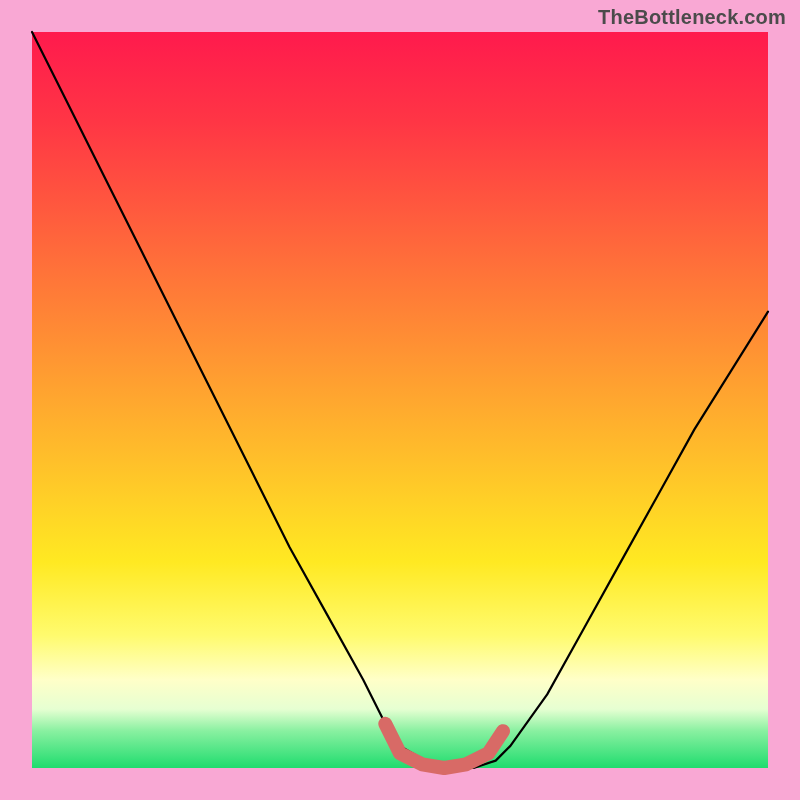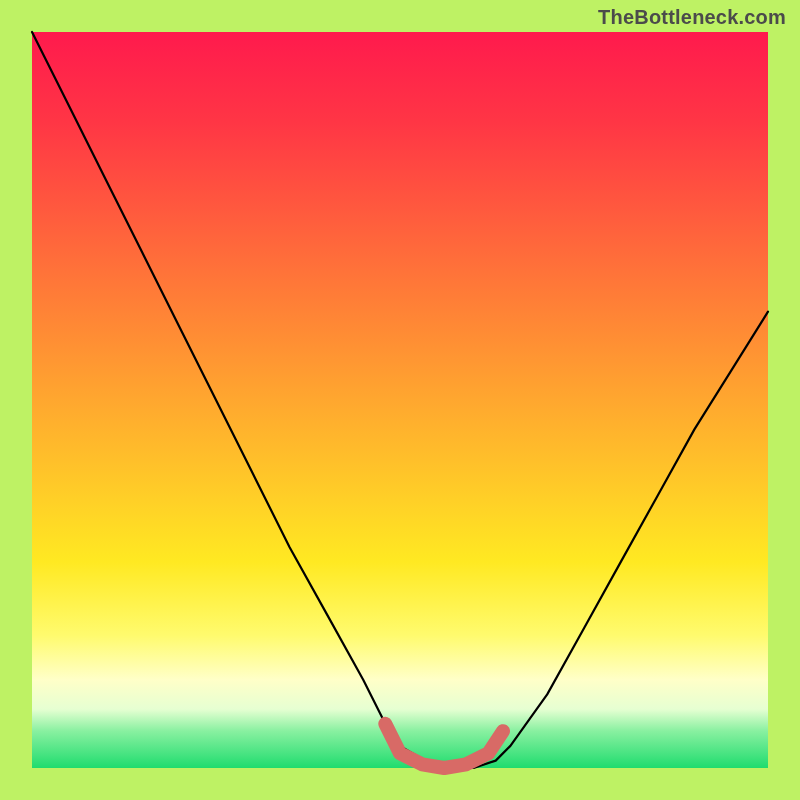--- a/index.html
+++ b/index.html
@@ -10,21 +10,21 @@
     background: #000;
     font-family: Arial, Helvetica, sans-serif;
     overflow: hidden;
   }
   .frame {
     position: absolute;
     left: 0;
     top: 0;
     width: 800px;
     height: 800px;
-    background: #bef264;
+    background: #f9a8d4;
   }
   .plot {
     position: absolute;
     left: 32px;
     top: 32px;
     width: 736px;
     height: 736px;
     
     background: linear-gradient(
       to bottom,

